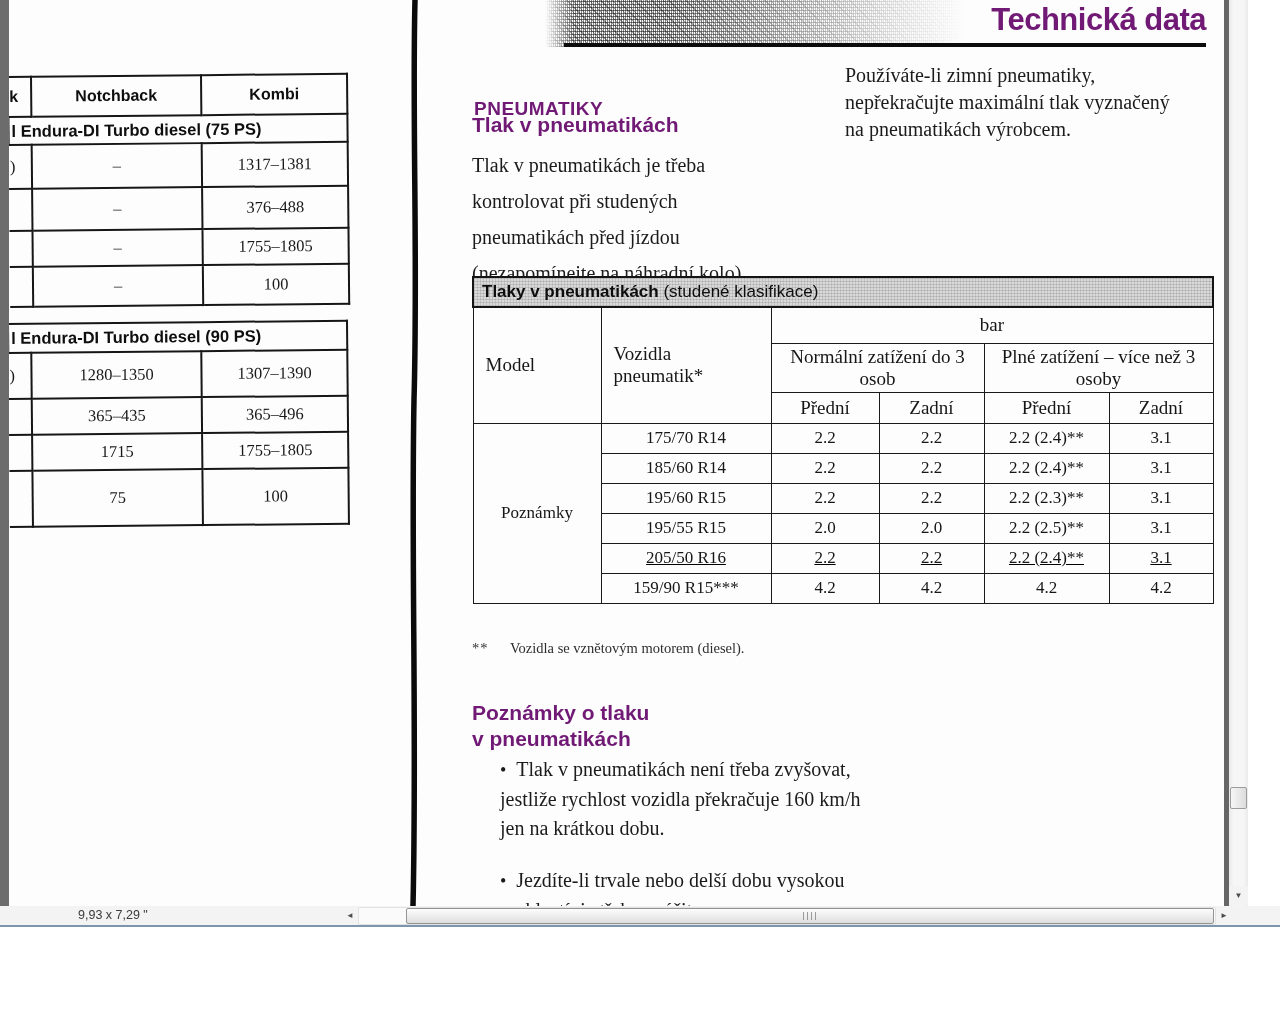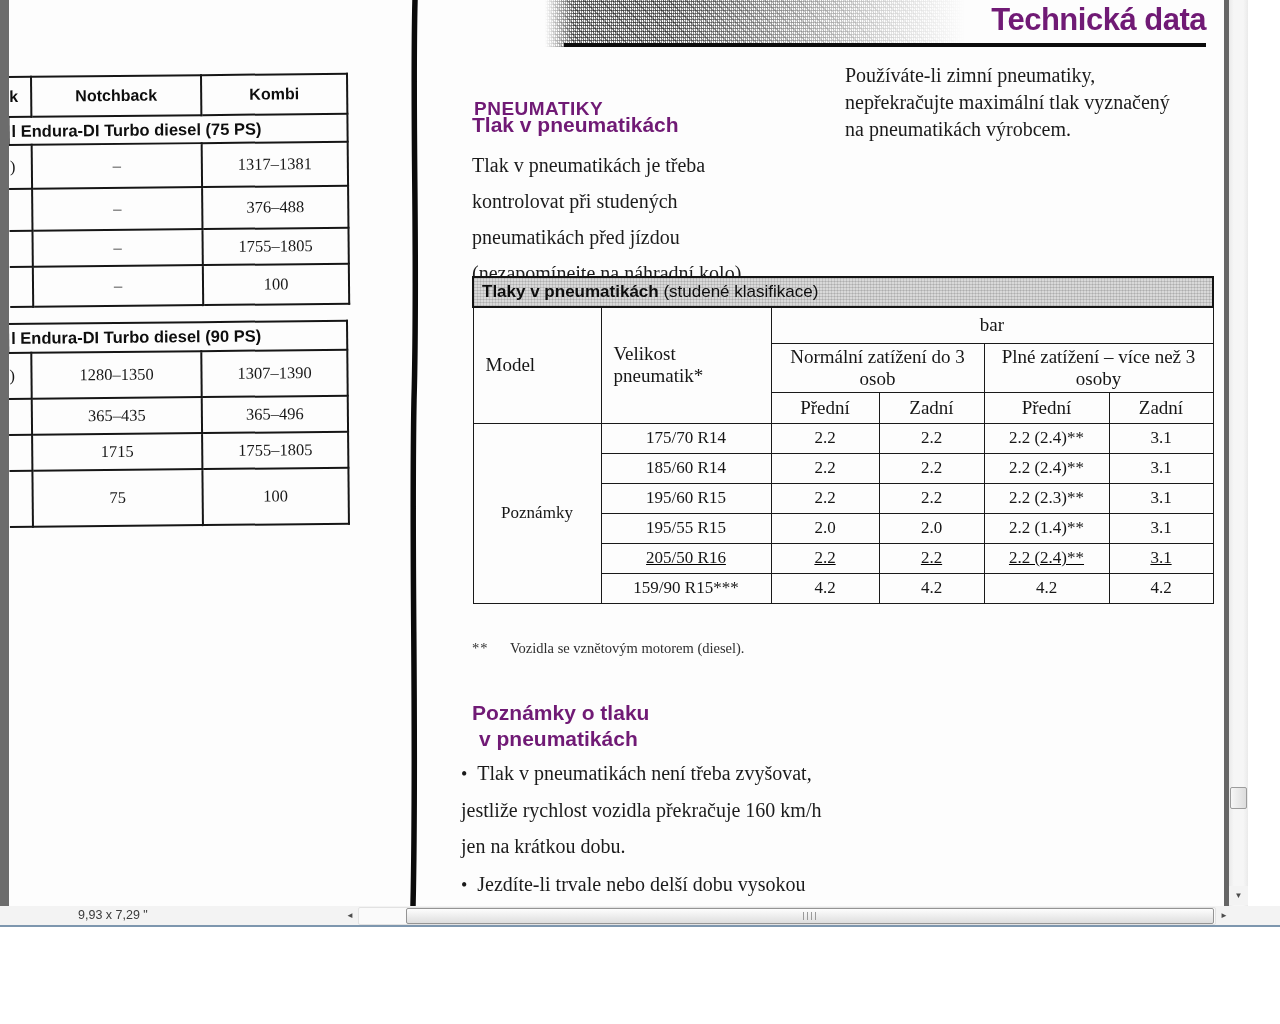--- a/index.html
+++ b/index.html
@@ -61,21 +61,21 @@
         #d9d9d9;}
   #ptable .hcell{font-size:19px;}
   #ptable .left-pad{text-align:left;padding-left:12px;}
 
   
   .footnote{position:absolute;left:472px;width:740px;font-size:14.5px;color:#2e2e2e;line-height:21px;}
   .footnote .mark{display:inline-block;width:38px;letter-spacing:1px;}
 
   
   #notes-heading{position:absolute;left:472px;top:700px;font-size:21px;line-height:26px;}
-  .bullet-para{position:absolute;left:461px;width:372px;font-size:20px;line-height:36px;}
+  .bullet-para{position:absolute;left:500px;width:372px;font-size:20px;line-height:29px;}
   #bullet1{top:755px;}
   #bullet2{top:866px;}
   .bullet-dot{font-size:18px;padding-right:10px;}
 
   
   #vscroll{position:absolute;left:1229px;top:0;width:19px;height:906px;
     background:linear-gradient(to right,#e9e9e9 0,#f6f6f6 25%,#f6f6f6 75%,#eaeaea 100%);}
   #vthumb{position:absolute;left:1px;top:787px;width:15px;height:20px;border:1px solid #9c9c9c;border-radius:2px;
     background:linear-gradient(to right,#f6f6f6,#dcdcdc);}
   #vdown{position:absolute;left:0;top:886px;width:19px;height:19px;text-align:center;line-height:19px;
@@ -188,21 +188,21 @@
       </colgroup>
       <tbody>
           <tr class="title-row" style="height:30px;">
         <td colspan="6">
           <b>Tlaky v pneumatikách</b><span> (studené klasifikace)</span>
         </td>
       </tr>
       <tr style="height:36px;">
         <td rowspan="3" class="hcell left-pad">Model</td>
         <td rowspan="3" class="hcell left-pad">
-          <span style="display:block;width:100px;">Velikost pneumatik*</span>
+          <span style="display:block;width:100px;">Vozidla pneumatik*</span>
         </td>
         <td colspan="4" class="hcell">bar</td>
       </tr>
       <tr style="height:49px;">
         <td colspan="2" class="hcell">Normální zatížení do 3 osob</td>
         <td colspan="2" class="hcell">Plné zatížení – více než 3 osoby</td>
       </tr>
       <tr style="height:31px;">
         <td class="hcell">Přední</td>
         <td class="hcell">Zadní</td>
@@ -228,21 +228,21 @@
         <td>195/60 R15</td>
         <td>2.2</td>
         <td>2.2</td>
         <td>2.2 (2.3)**</td>
         <td>3.1</td>
       </tr>
       <tr style="height:30px;">
         <td>195/55 R15</td>
         <td>2.0</td>
         <td>2.0</td>
-        <td>2.2 (1.4)**</td>
+        <td>2.2 (2.5)**</td>
         <td>3.1</td>
       </tr>
       <tr style="height:30px;text-decoration:underline;">
         <td>205/50 R16</td>
         <td>2.2</td>
         <td>2.2</td>
         <td>2.2 (2.4)**</td>
         <td>3.1</td>
       </tr>
       <tr style="height:30px;">
@@ -254,21 +254,21 @@
       </tr>
     </tbody>
       </table>
 
     <div class="footnote serif" style="top:638px;">
       <span class="mark">**</span><span>Vozidla se vznětovým motorem (diesel).</span>
     </div>
 
     <div id="notes-heading" class="sansb">
       <span style="display:block;">Poznámky o tlaku</span>
-      <span style="display:block;margin-left:7px;">v pneumatikách</span>
+      <span style="display:block;">v pneumatikách</span>
     </div>
     <div id="bullet1" class="bullet-para serif">
       <span class="bullet-dot">•</span><span>Tlak v pneumatikách není třeba zvyšovat, jestliže rychlost vozidla překračuje 160 km/h jen na krátkou dobu.</span>
     </div>
     <div id="bullet2" class="bullet-para serif">
       <span class="bullet-dot">•</span><span>Jezdíte-li trvale nebo delší dobu vysokou rychlostí, je třeba zvýšit</span>
     </div>
 
     <div class="edge-strip" id="edge-left"></div>
     <div class="edge-strip" id="edge-right"></div>

